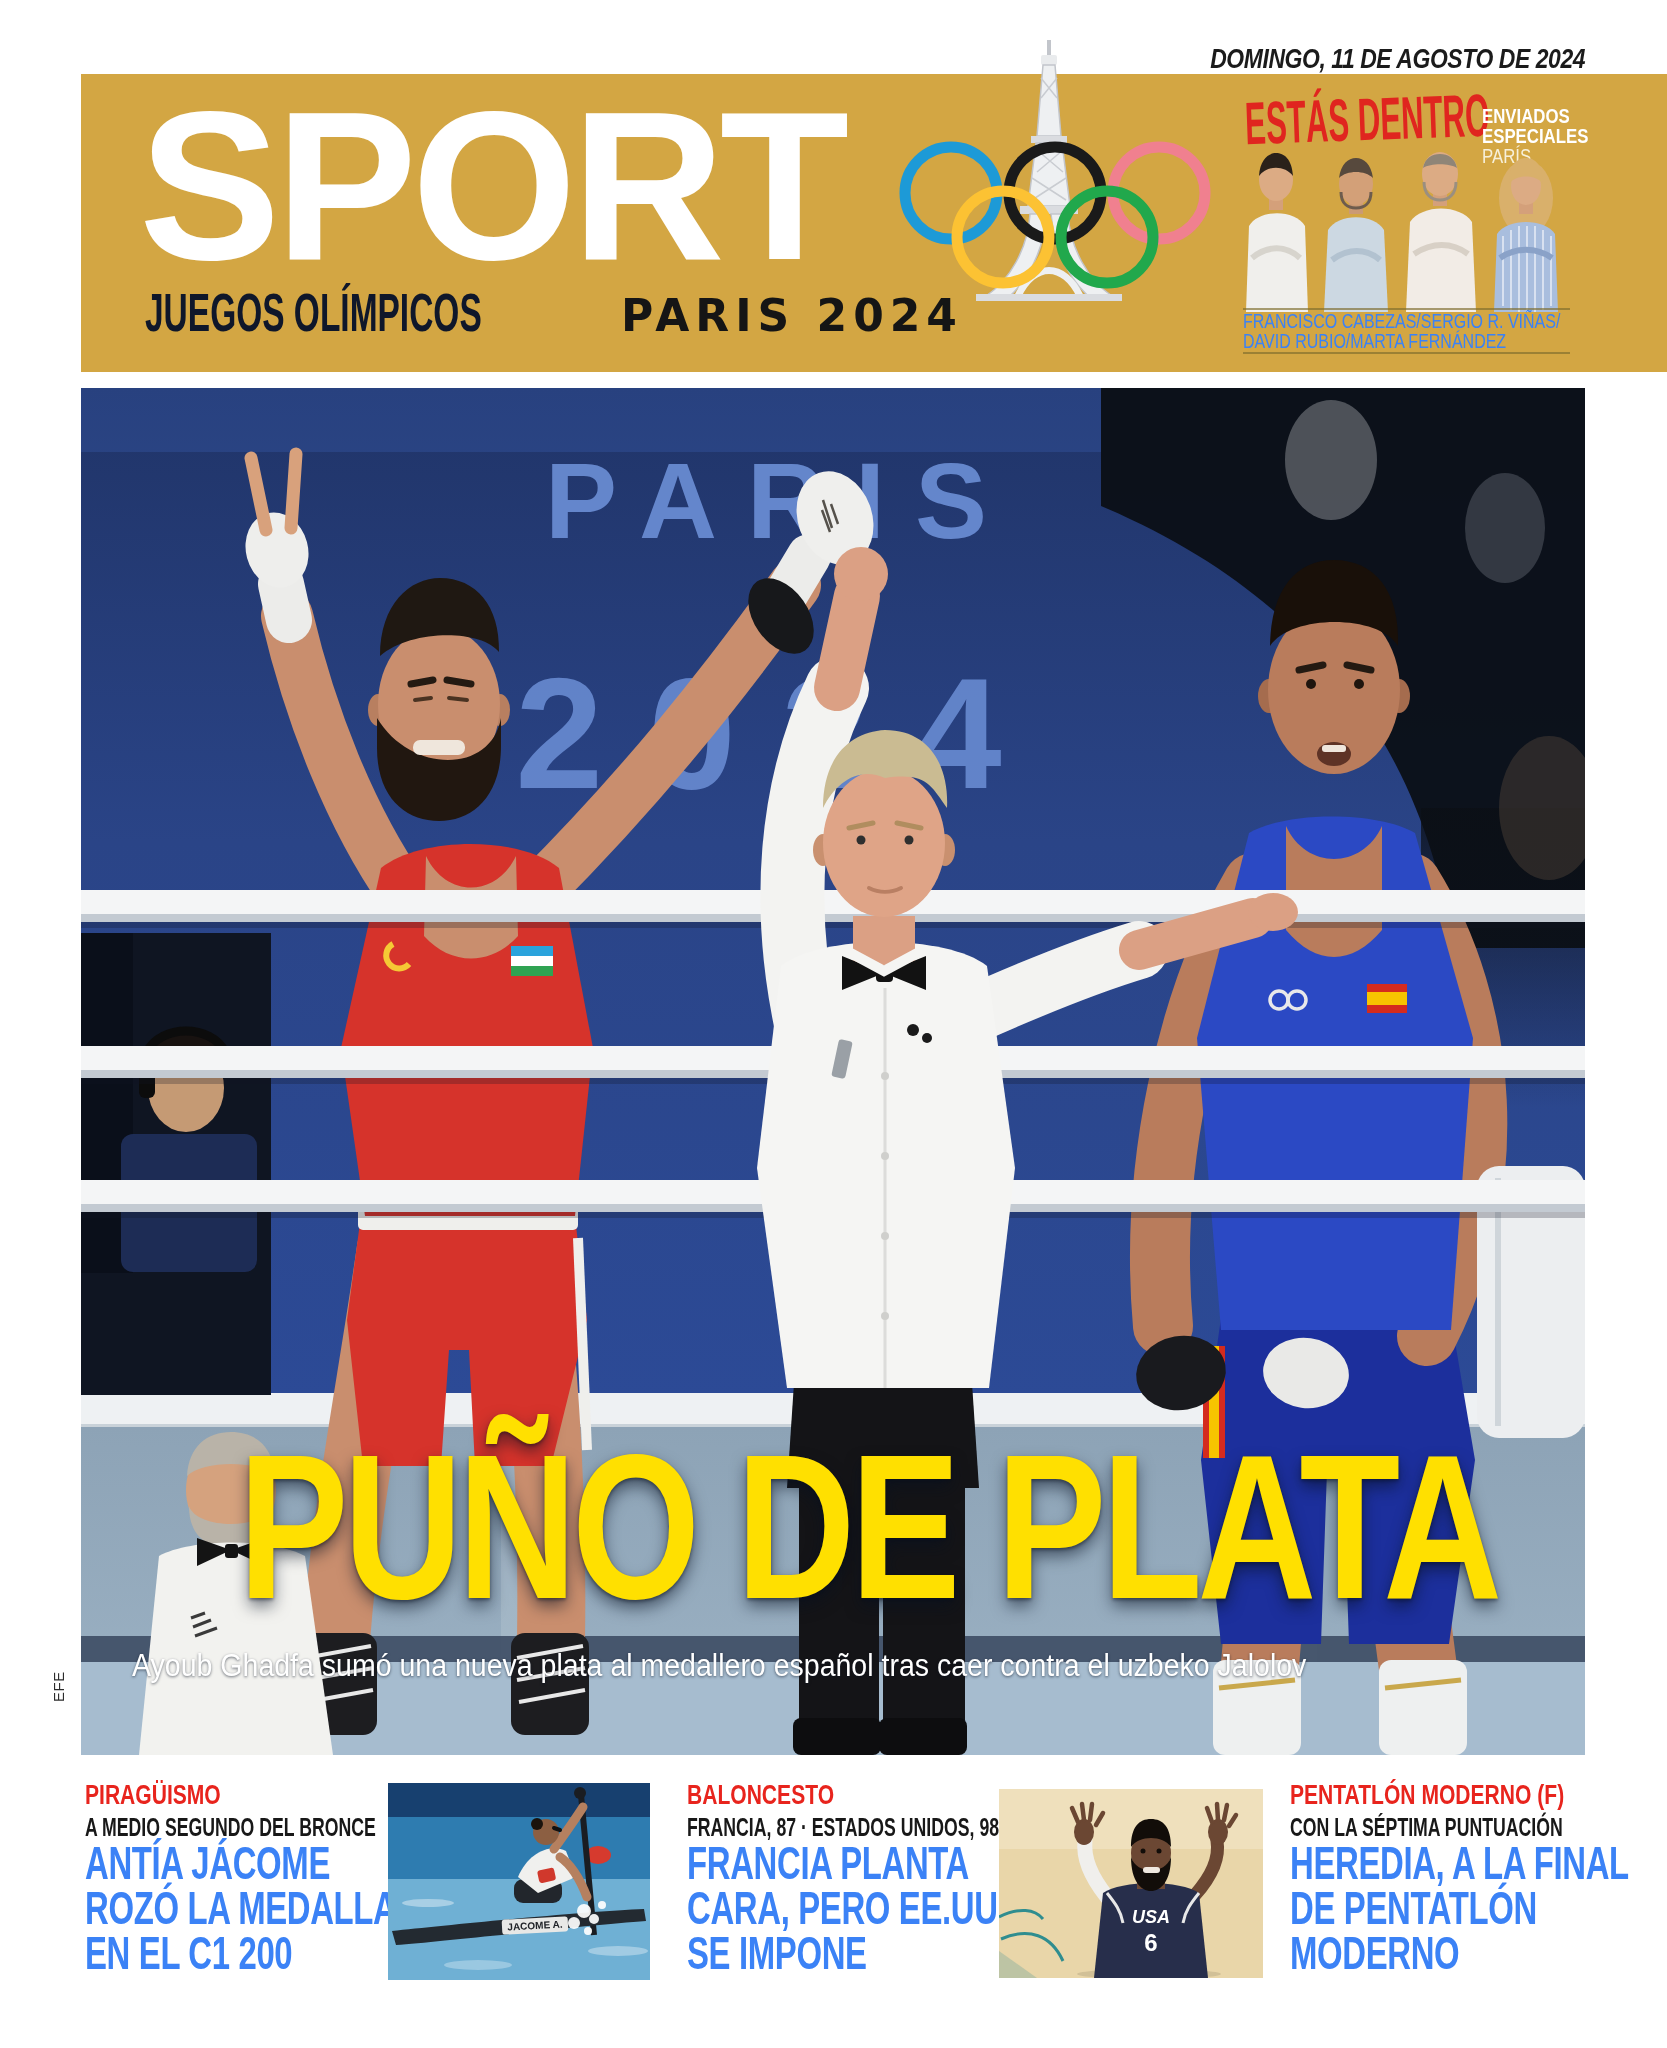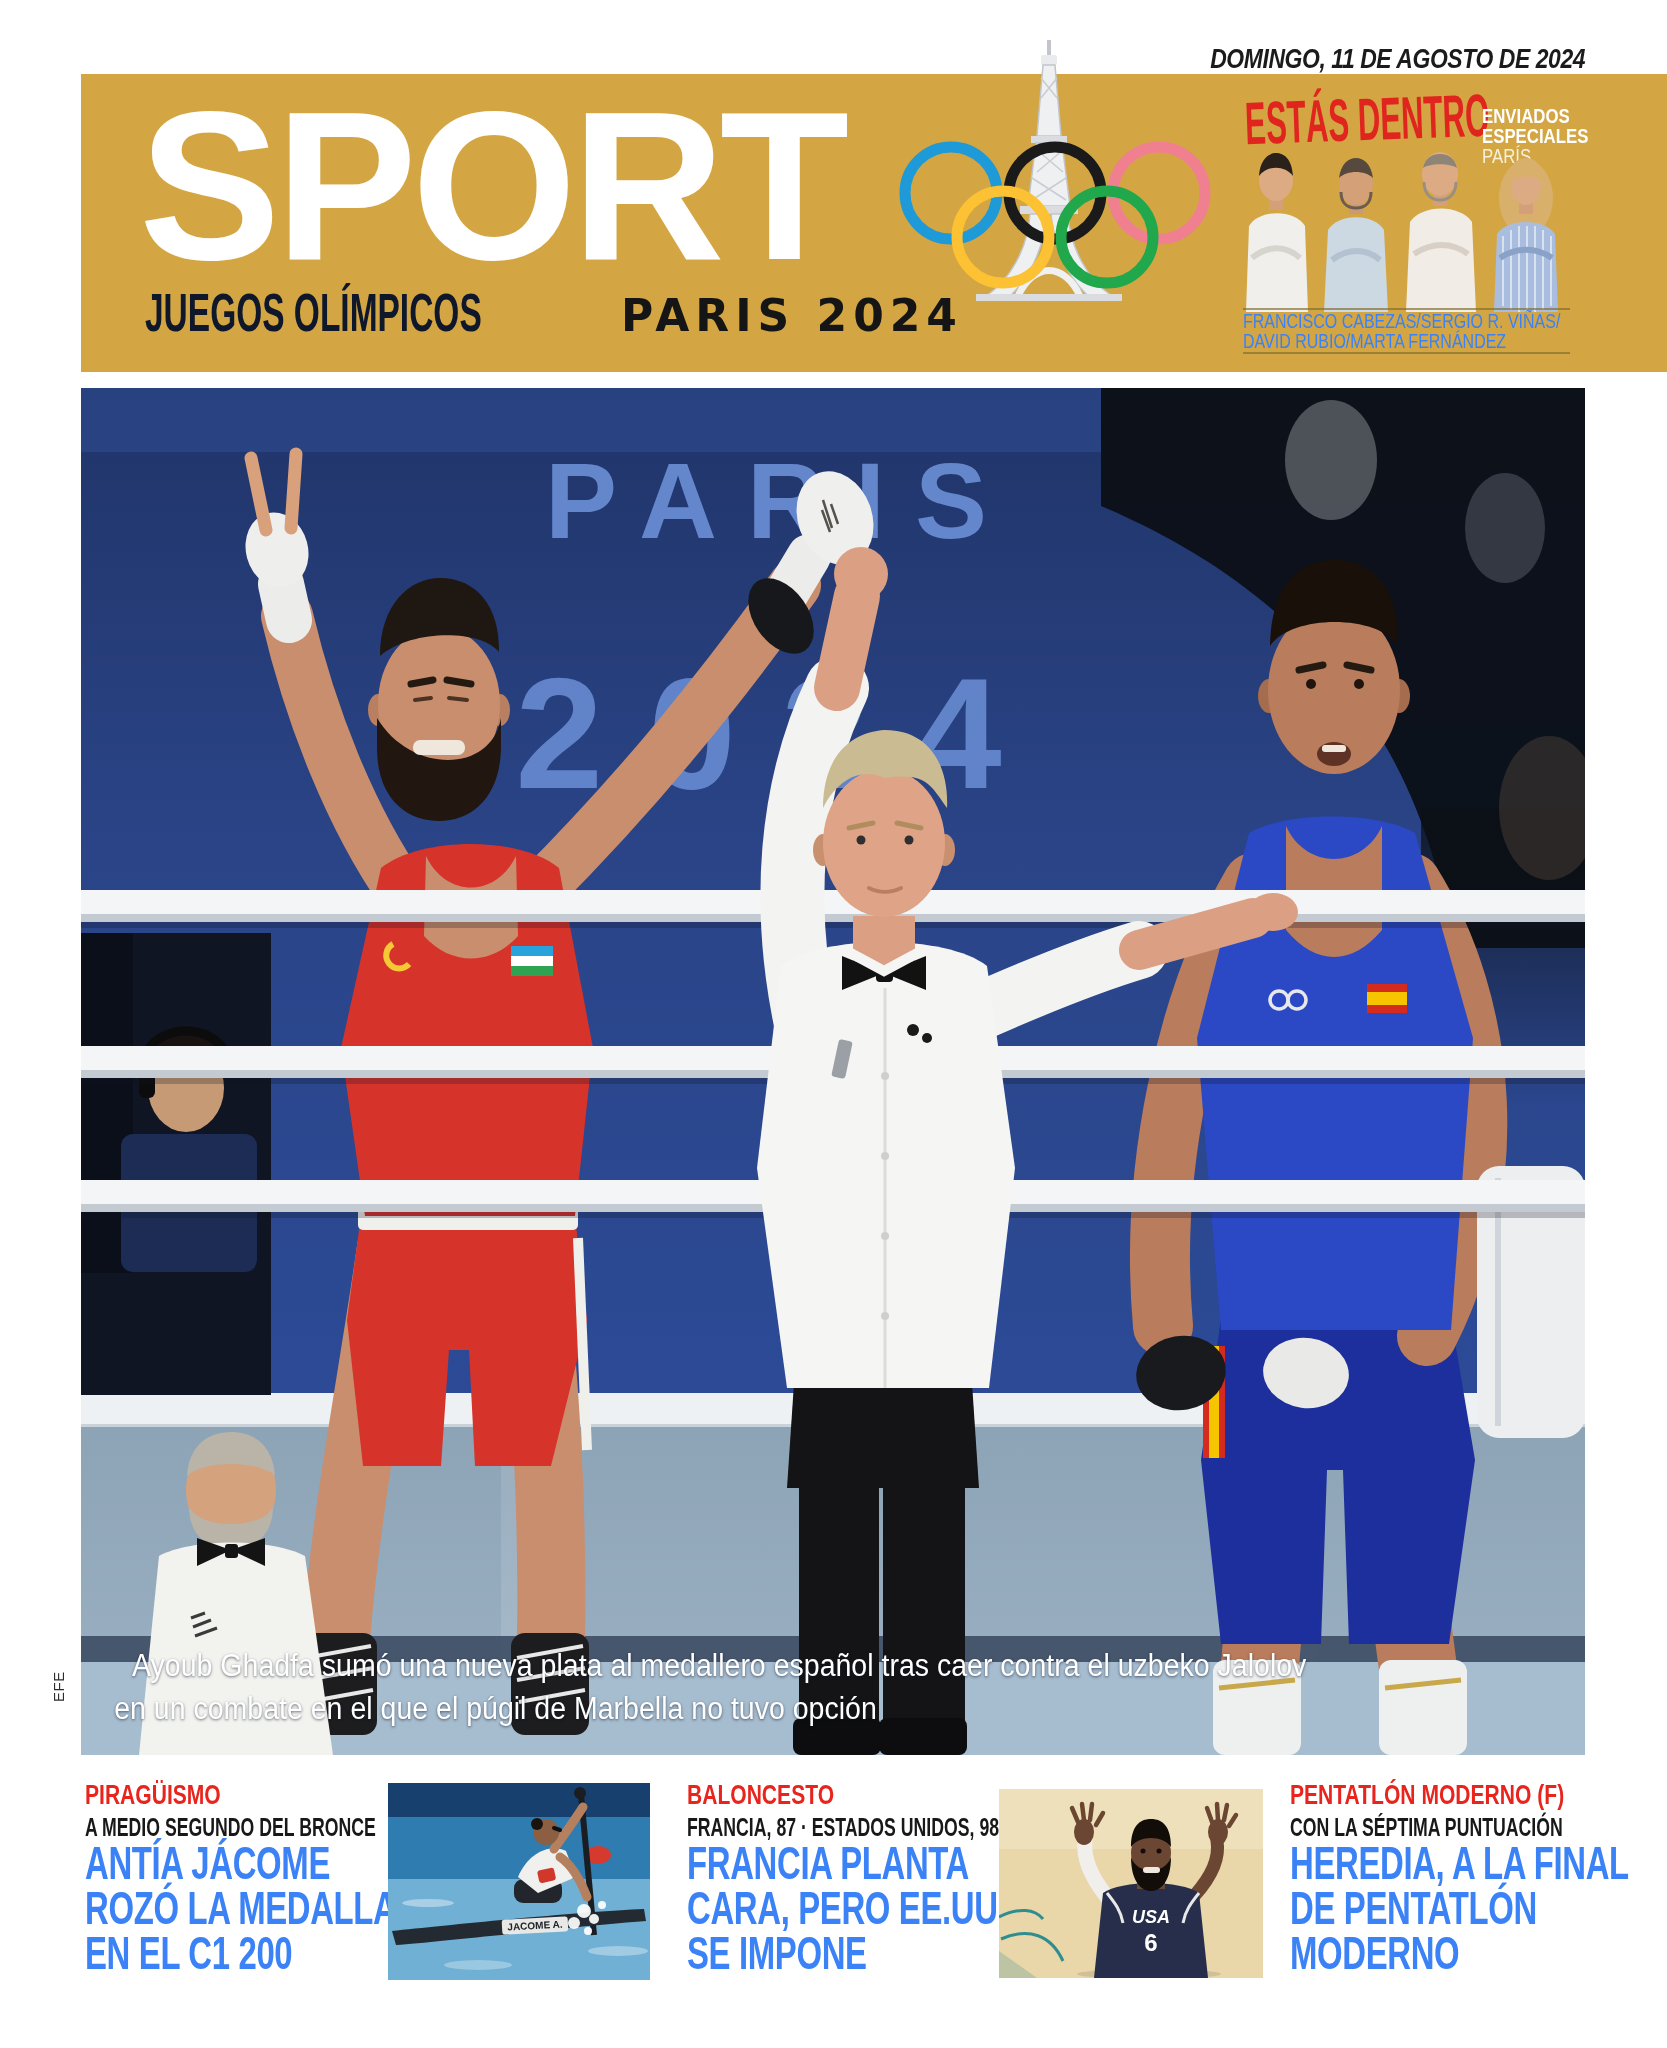--- a/index.html
+++ b/index.html
@@ -336,23 +336,25 @@
       <ellipse cx="864" cy="462" rx="10" ry="16" fill="#c9906f"></ellipse>
       <ellipse cx="803" cy="455" rx="61" ry="74" fill="#dfa487"></ellipse>
       <path d="M742,420 C742,368 770,344 804,342 C850,342 868,380 866,420 C850,398 846,384 804,390 C778,378 755,394 742,420 Z" fill="#cabb92"></path>
       <path d="M768,440 L792,435 M816,435 L840,440" stroke="#b08d5f" stroke-width="5" stroke-linecap="round"></path>
       <circle cx="780" cy="452" r="4.5" fill="#2f2f2f"></circle>
         <circle cx="828" cy="452" r="4.5" fill="#2f2f2f"></circle>
       <path d="M788,500 C798,505 810,505 820,500" stroke="#b97f63" stroke-width="4" fill="none" stroke-linecap="round"></path>
     </g>
   </svg>
 
+  <div class="abs headline nowrap">
+    <span class="cx">PUÑO DE PLATA</span>
+  </div>
   <div class="abs subheadline">
     <div class="nowrap"><span class="cx">Ayoub Ghadfa sumó una nueva plata al medallero español tras caer contra el uzbeko Jalolov</span></div>
-    <div class="nowrap"><span class="cx">en un combate en el que el púgil de Marbella no tuvo opción</span></div>
   </div>
 </div>
 
 <div class="abs credit nowrap">EFE</div>
 
 <div class="abs brief b1">
   <div class="kicker nowrap"><span class="cx">PIRAGÜISMO</span></div>
   <div class="subkicker nowrap"><span class="cx">A MEDIO SEGUNDO DEL BRONCE</span></div>
   <div class="bheadline">
     <div class="nowrap"><span class="cx">ANTÍA JÁCOME</span></div>

